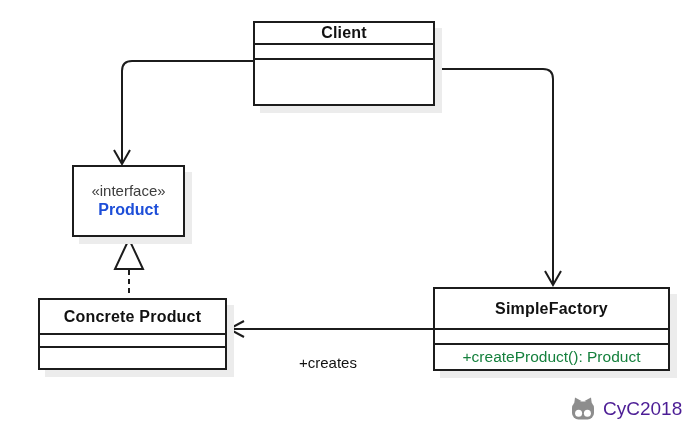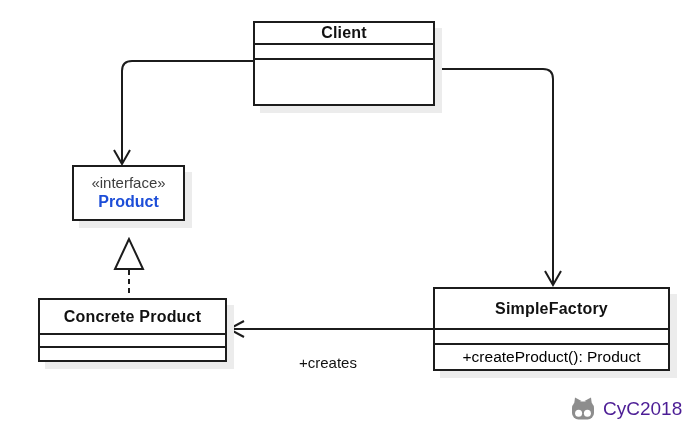--- a/index.html
+++ b/index.html
@@ -38,43 +38,43 @@
   .compartment + .compartment { border-top: 2px solid #1c1c1c; }
 
   .class-title {
     font-weight: bold;
     font-size: 16px;
     color: #111111;
     letter-spacing: 0.2px;
   }
   .method-text {
     font-size: 15.5px;
-    color: #000000;
+    color: #15803d;
     white-space: nowrap;
   }
 
   
   .box-client   { left: 253px; top: 21px;  width: 182px; height: 85px; }
   .box-client .c1 { height: 20px; }
   .box-client .c2 { height: 15px; }
   .box-client .c3 { flex: 1; }
 
-  .box-product  { left: 72px;  top: 165px; width: 113px; height: 56px; }
+  .box-product  { left: 72px;  top: 165px; width: 113px; height: 72px; }
   .box-product .iface-wrap {
     flex: 1;
     display: flex;
     flex-direction: column;
     align-items: center;
     justify-content: center;
     line-height: 1.25;
   }
   .stereotype { font-size: 15px; color: #3d3d3d; }
   .iface-name { font-size: 16px; font-weight: bold; color: #1d4ed8; }
 
-  .box-concrete { left: 38px;  top: 298px; width: 189px; height: 64px; }
+  .box-concrete { left: 38px;  top: 298px; width: 189px; height: 72px; }
   .box-concrete .c1 { height: 33px; }
   .box-concrete .c2 { height: 13px; }
   .box-concrete .c3 { flex: 1; }
 
   .box-factory  { left: 433px; top: 287px; width: 237px; height: 84px; }
   .box-factory .c1 { height: 39px; }
   .box-factory .c2 { height: 15px; }
   .box-factory .c3 { flex: 1; }
 
   .edge-label {

